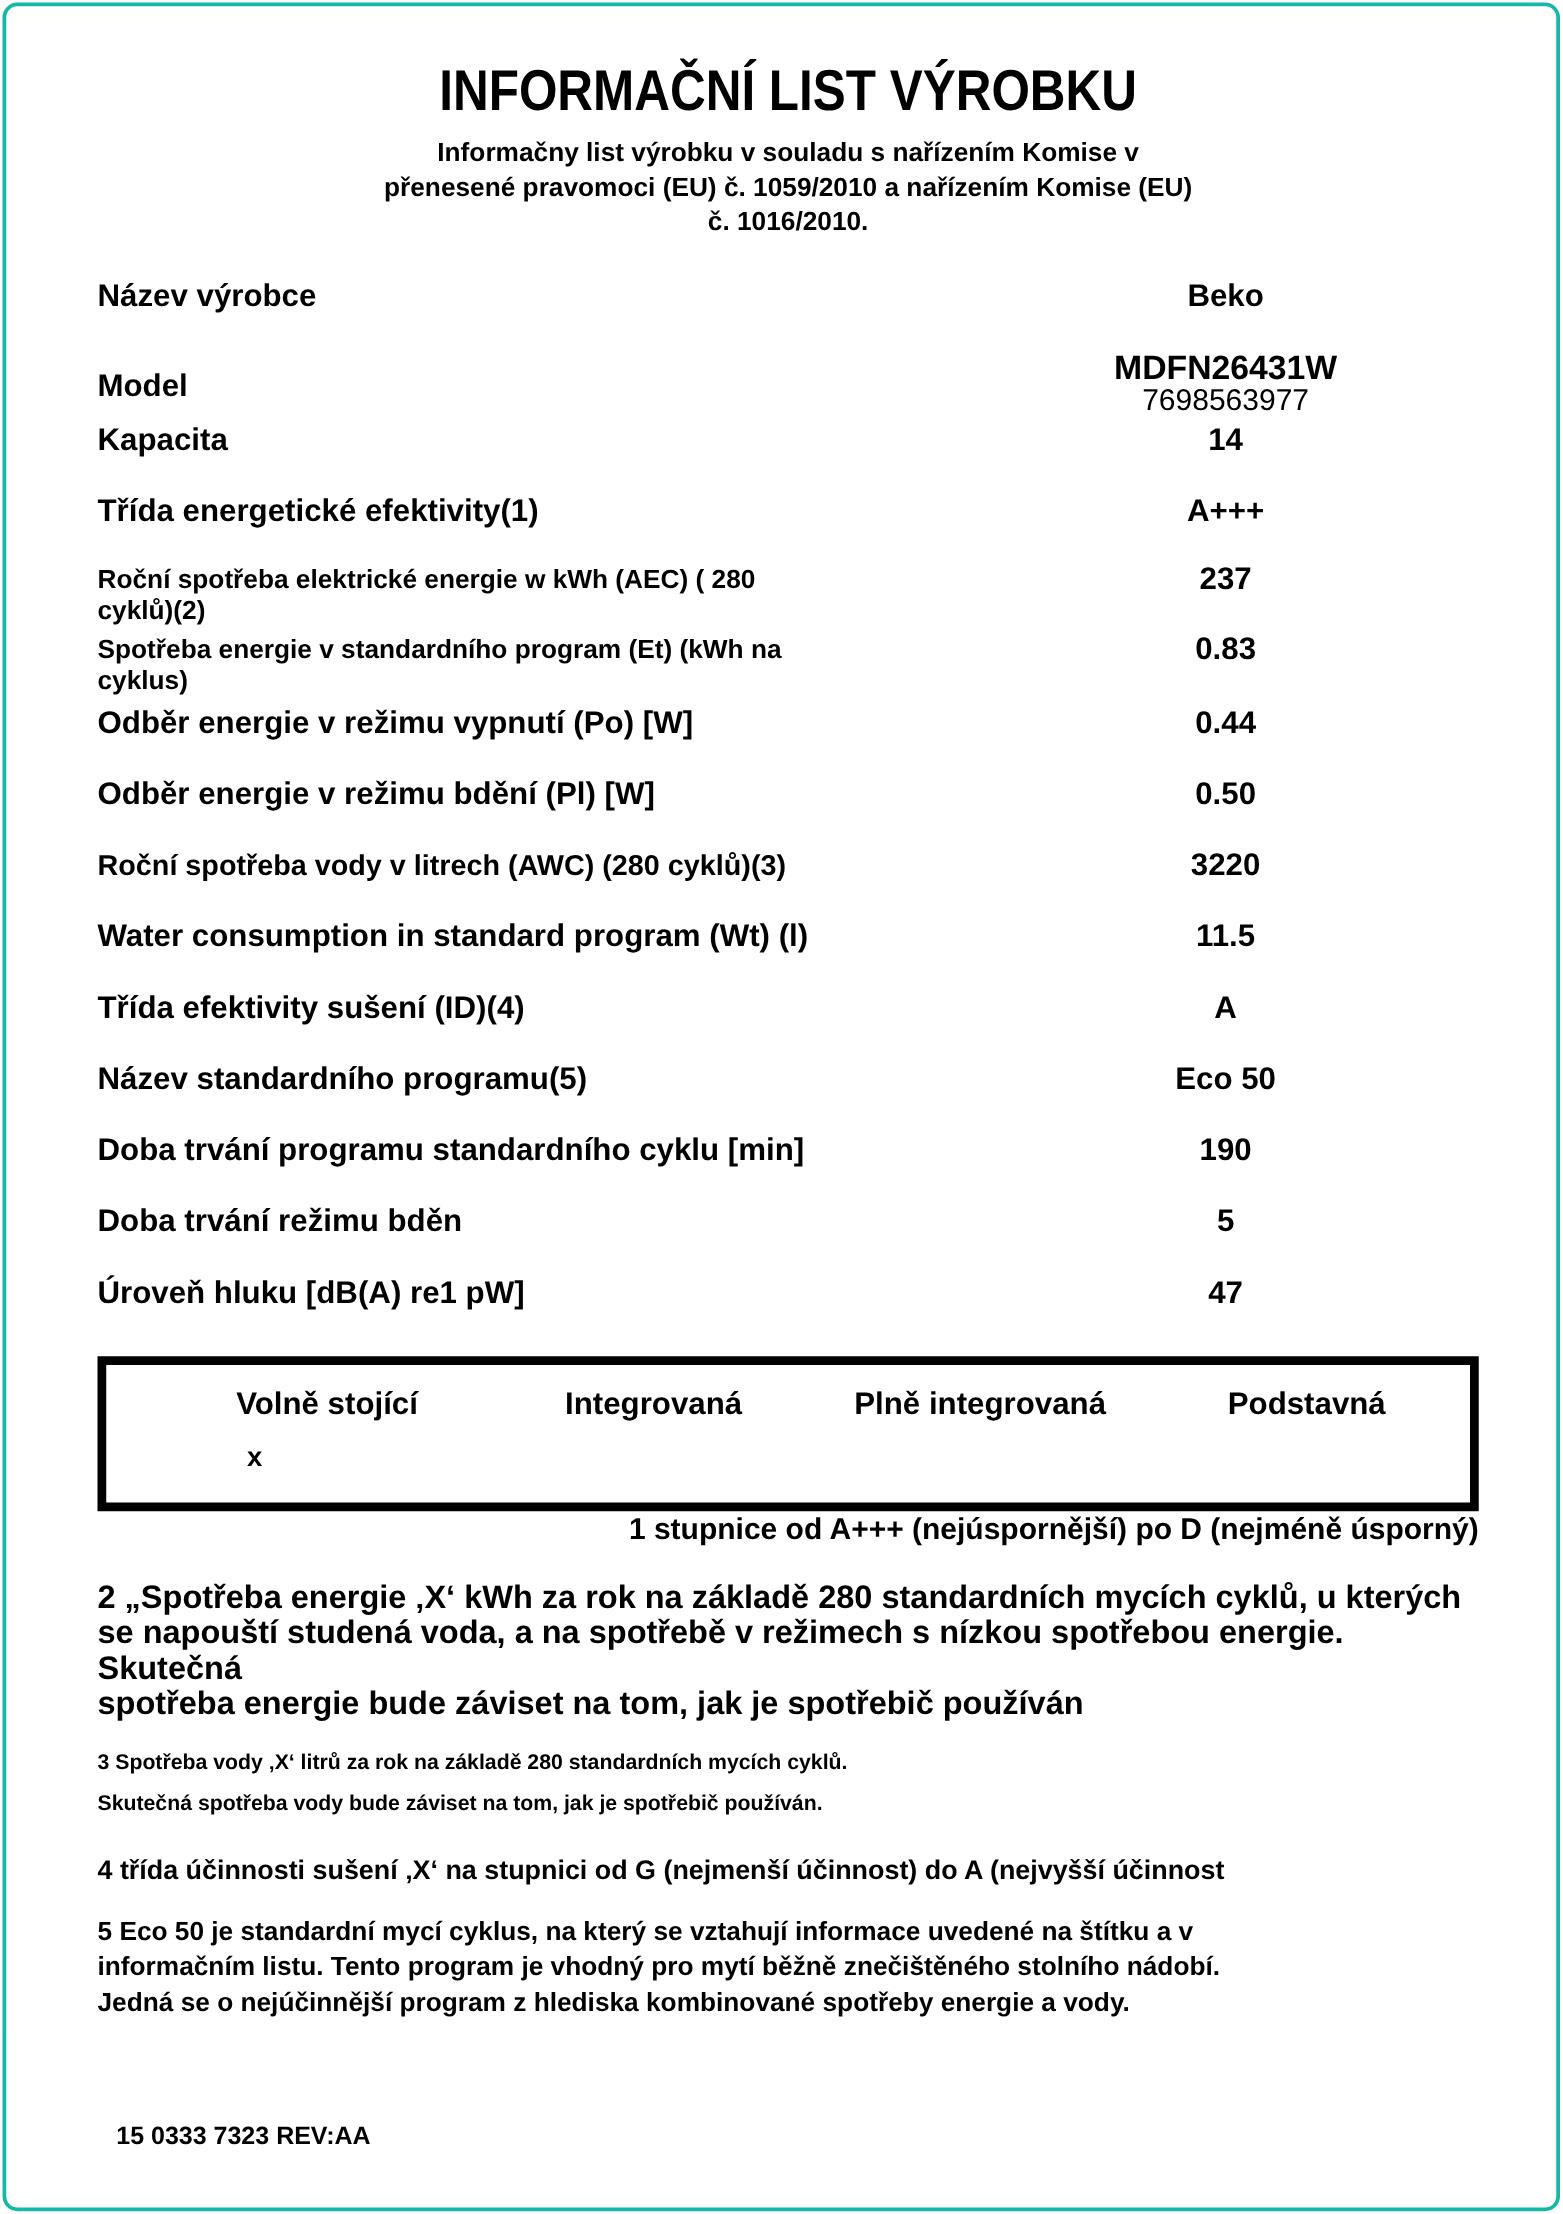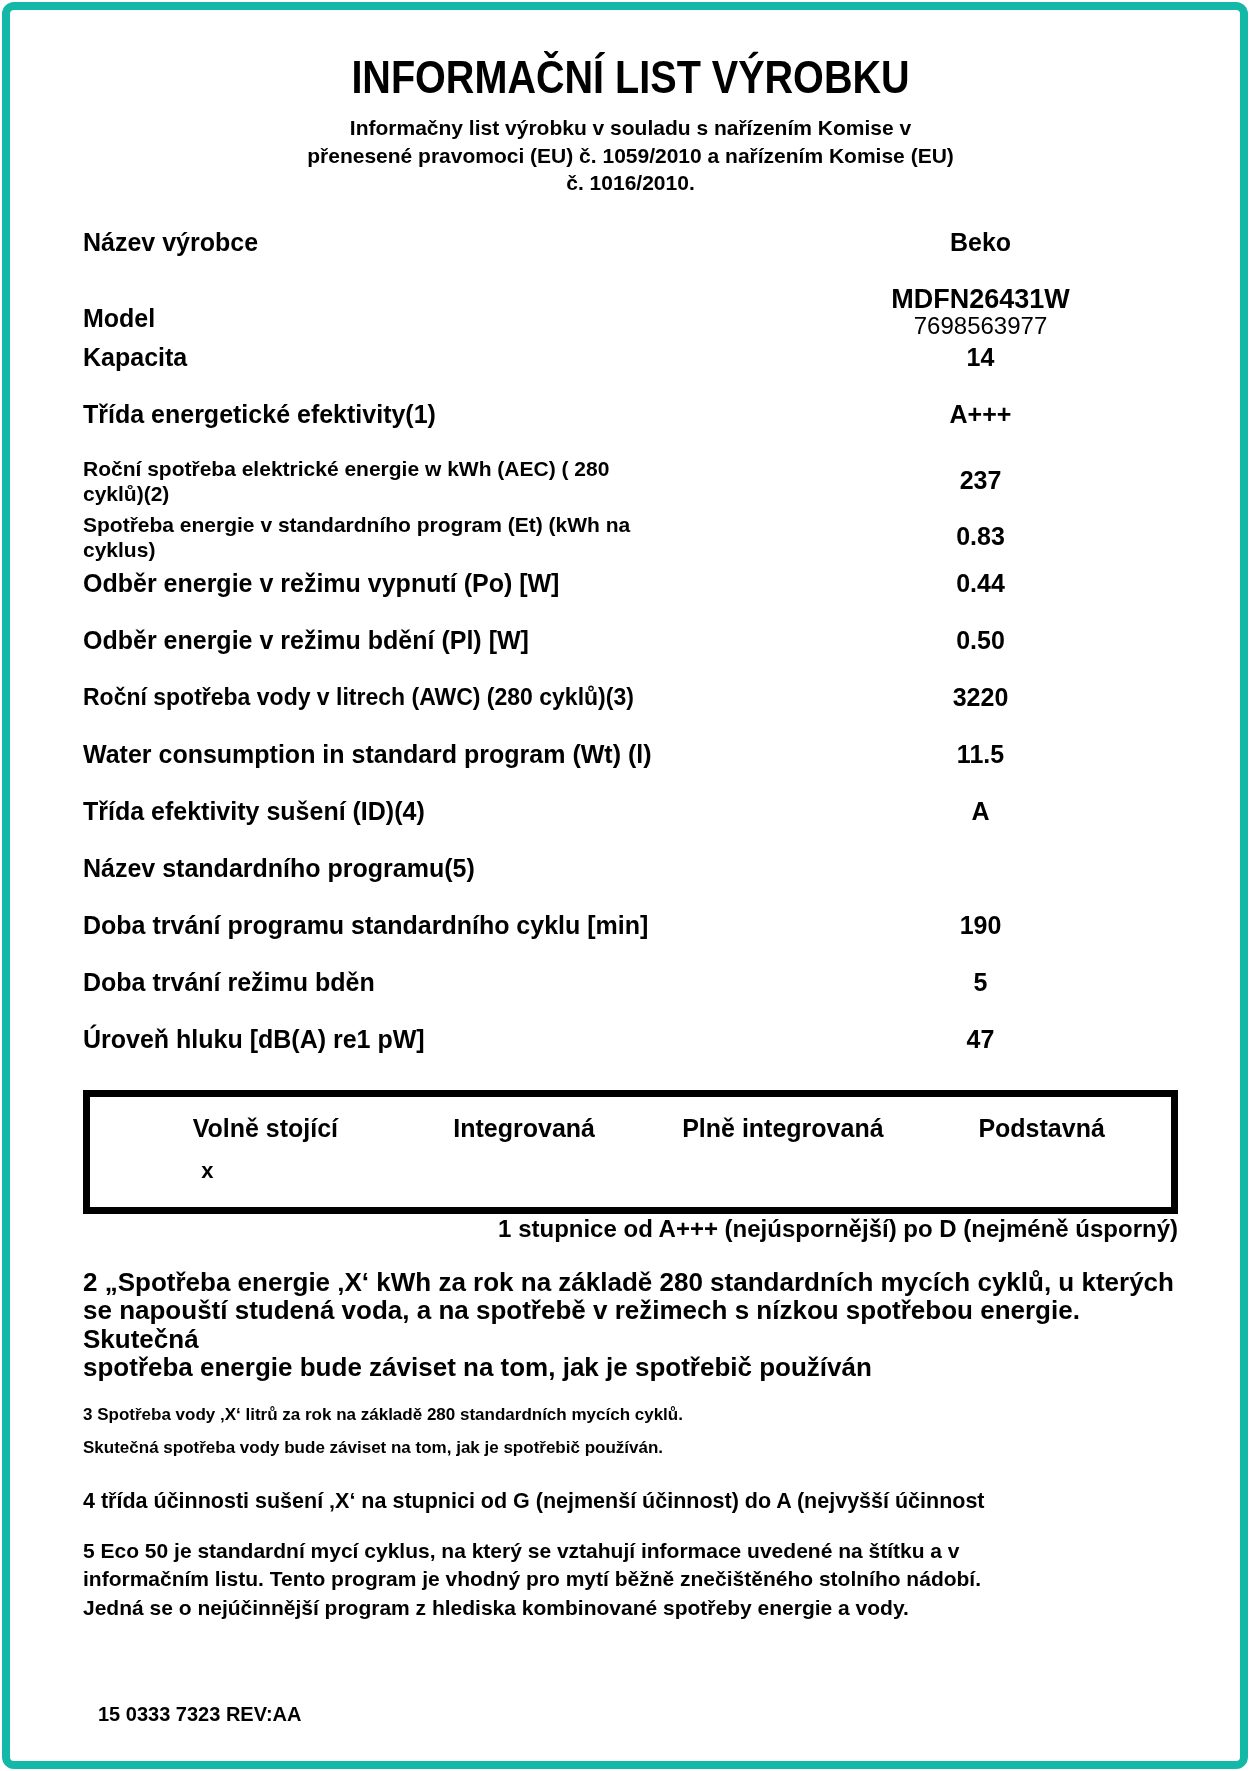--- a/index.html
+++ b/index.html
@@ -2,41 +2,41 @@
 <html><head>
 <meta charset="utf-8">
 <style>
   * { margin:0; padding:0; box-sizing:border-box; }
   html,body { background:#ffffff; }
   body { font-family:"Liberation Sans", sans-serif; color:#000; }
   .page {
     position:relative;
     width:1246px; height:1767px;
     margin:2px;
-    border:8px solid #14b8a6;
+    border:3px solid #14b8a6;
     border-radius:12px;
     background:#fff;
     overflow:hidden;
     padding:0 62px 0 73px;
   }
   .title {
     margin-top:44px;
     text-align:center;
     font-size:46px; line-height:46px; font-weight:bold;
     transform:scaleX(0.86);
     white-space:nowrap;
   }
   .subtitle {
     margin-top:14px;
     text-align:center;
     font-size:21px; line-height:27.5px; font-weight:bold;
     white-space:pre-line;
   }
   .rows { margin-top:30px; }
-  .row { display:flex; align-items:center; margin-bottom:27px; font-weight:bold; font-size:25px; line-height:30px; }
+  .row { display:flex; align-items:flex-start; margin-bottom:27px; font-weight:bold; font-size:25px; line-height:30px; }
   .row .label { width:700px; white-space:pre-line; }
   .row .value { flex:1; text-align:center; }
   .row.sm { font-size:21px; line-height:25px; margin-bottom:6px; }
   .row.sm .value { font-size:25px; line-height:25px; }
   .row.mdl .label { font-size:23px; }
   .row.model { margin-bottom:4px; }
   .row.model .label { padding-top:15px; }
   .value-main { font-size:27px; line-height:30px; font-weight:bold; }
   .value-sub { font-size:24px; line-height:24px; font-weight:normal; }
   .inst-box {
@@ -124,20 +124,21 @@
       <div class="value">11.5</div>
     </div>
 
     <div class="row">
       <div class="label">Třída efektivity sušení (ID)(4)</div>
       <div class="value">A</div>
     </div>
 
     <div class="row">
       <div class="label">Název standardního programu(5)</div>
+      <div class="value">Eco 50</div>
     </div>
 
     <div class="row">
       <div class="label">Doba trvání programu standardního cyklu [min]</div>
       <div class="value">190</div>
     </div>
 
     <div class="row">
       <div class="label">Doba trvání režimu bděn</div>
       <div class="value">5</div>

